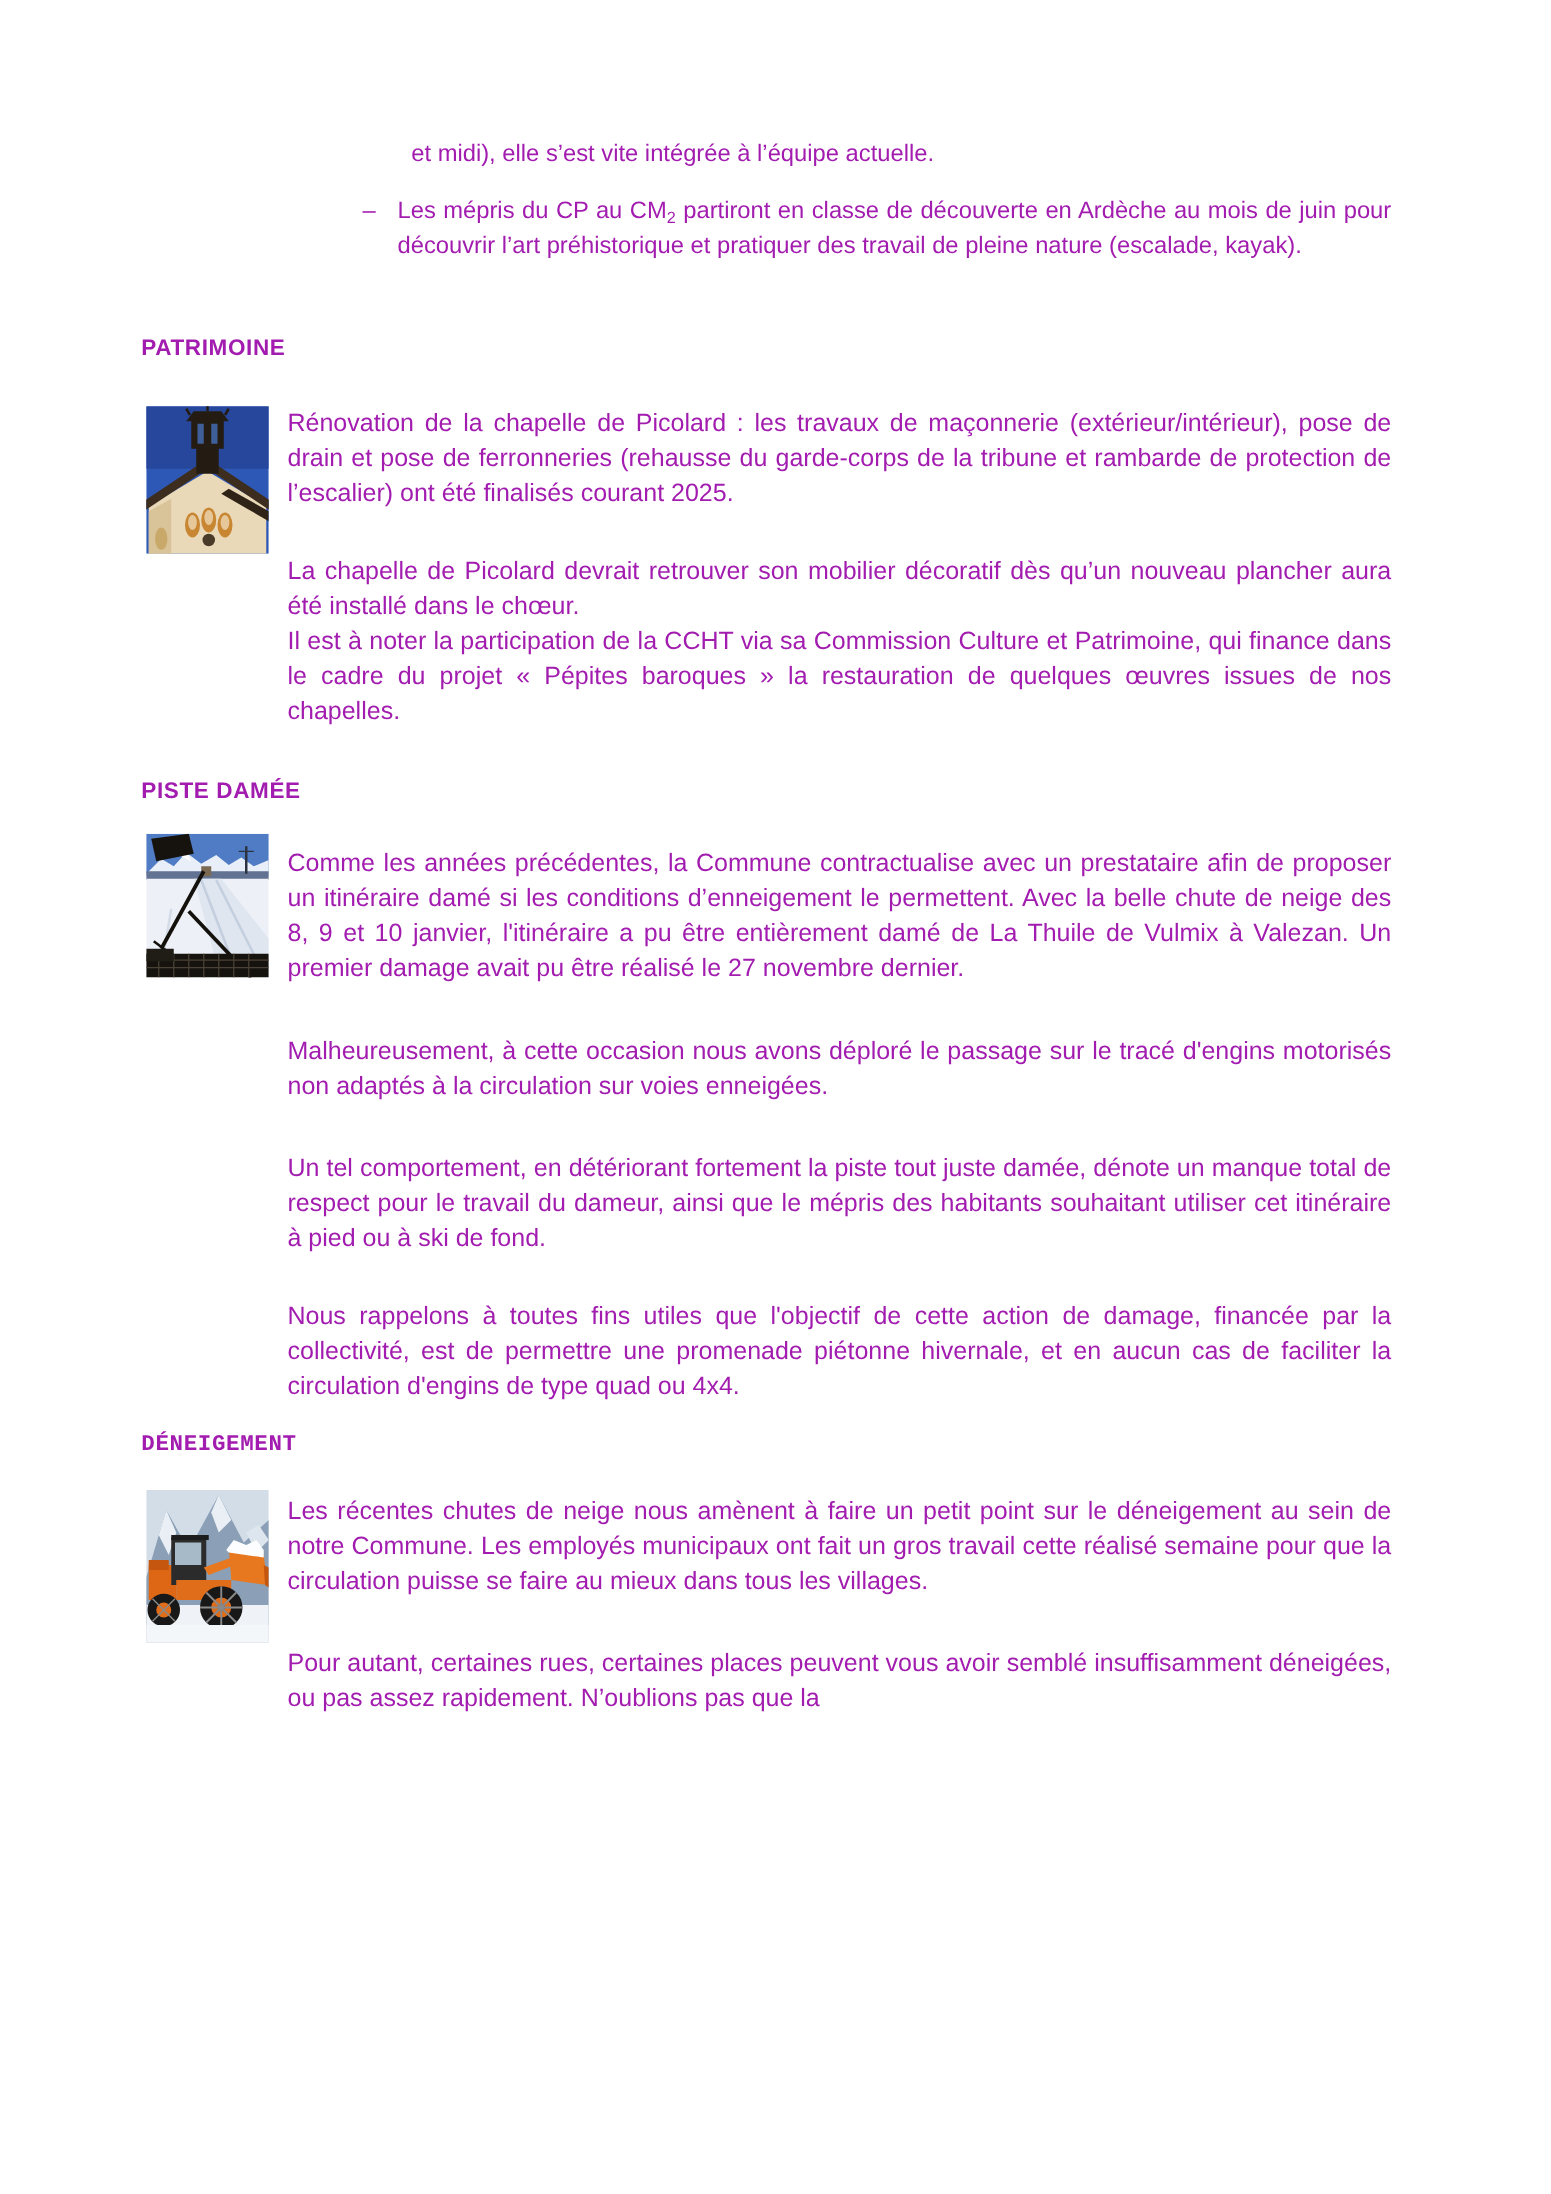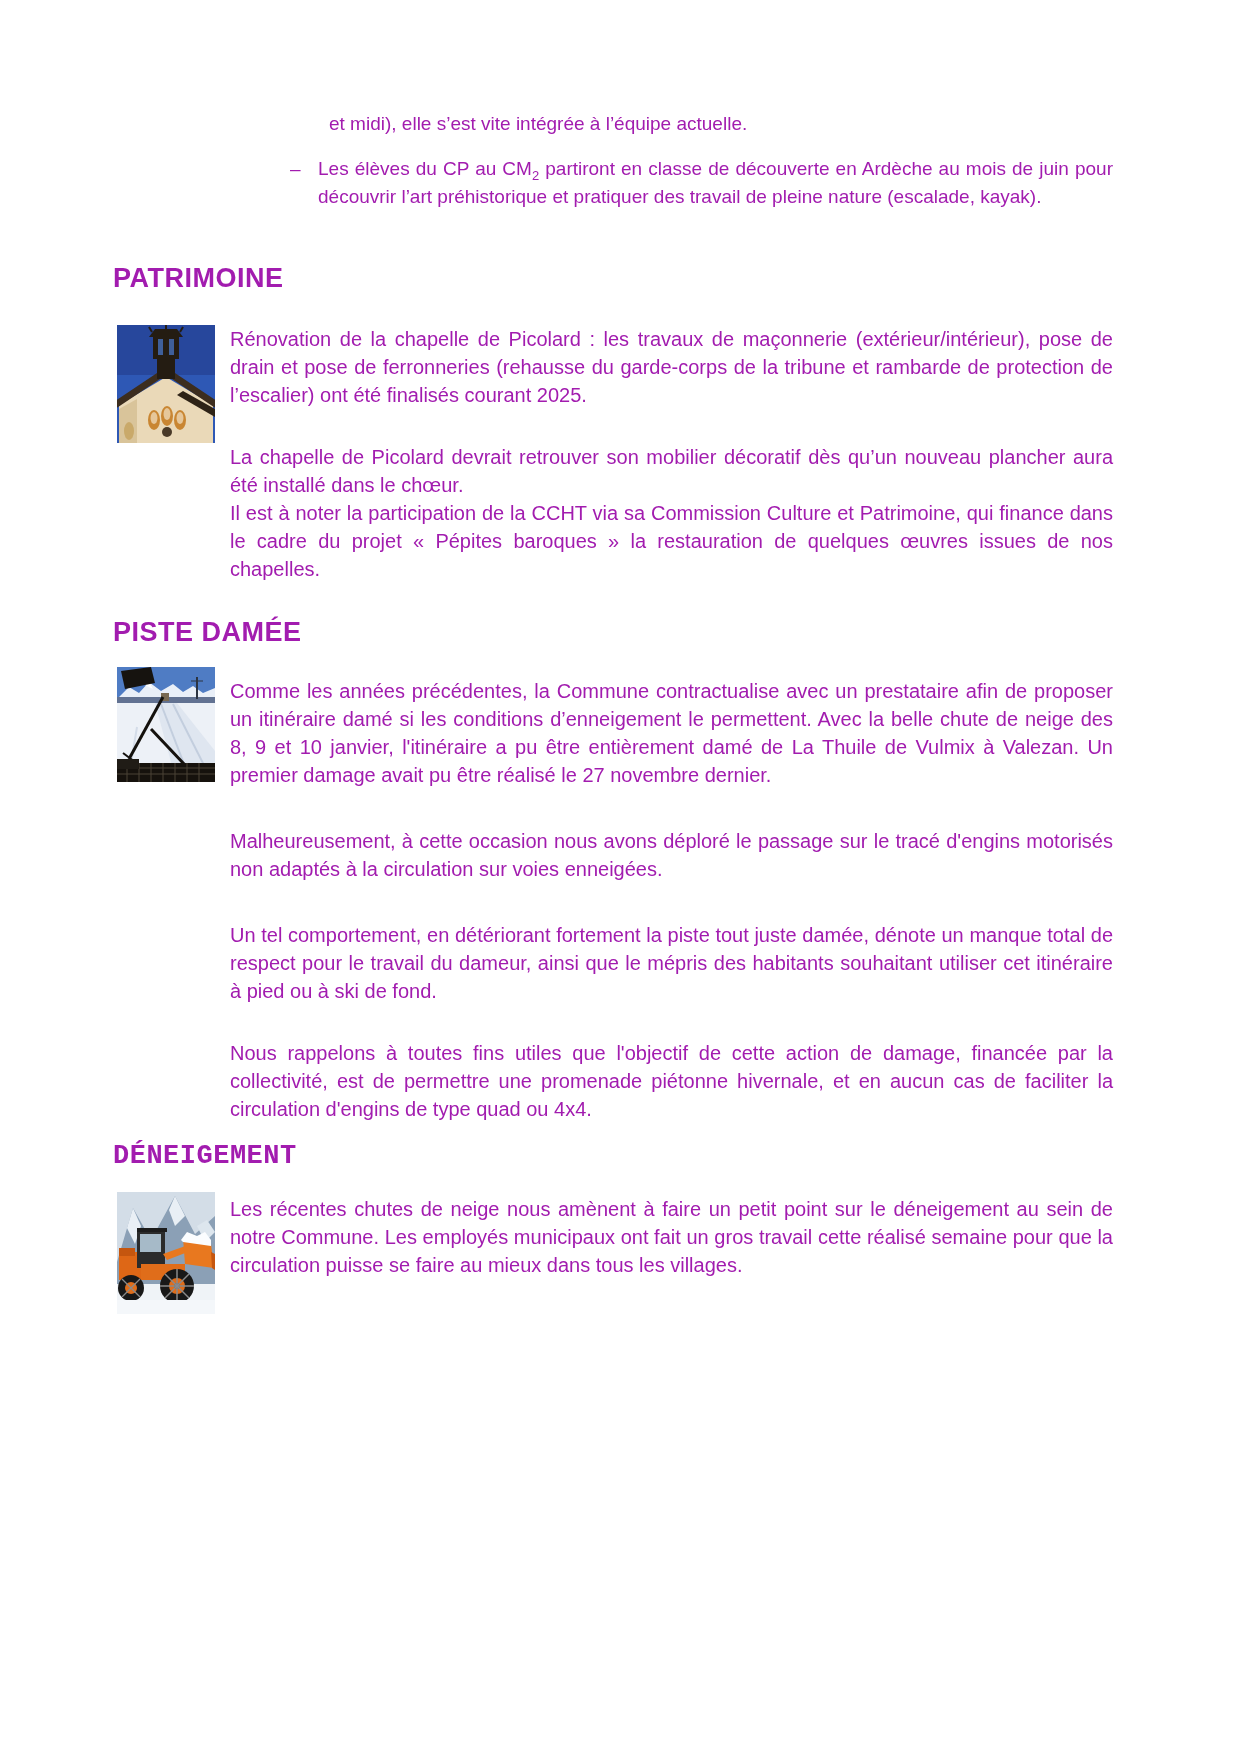--- a/index.html
+++ b/index.html
@@ -30,21 +30,21 @@
     font-size:19px; line-height:28px;
   }
   .bullet-text {
     margin:0; width:795px;
     font-size:19px; line-height:28px;
     text-align:justify;
   }
   sub.ssub { font-size:13px; line-height:0; }
   .section-heading {
     margin:0; padding:0;
-    font-size:27px; line-height:34px;
+    font-size:18px; line-height:34px;
     font-weight:bold; letter-spacing:0.5px;
   }
   .h-patrimoine   { margin-top:50px; }
   .h-piste        { margin-top:32px; }
   .h-deneigement  { margin-top:16px;font-family:Liberation Mono, monospace; }
   .section-body { position:relative; }
   .sb-patrimoine  { margin-top:30px; }
   .sb-piste       { margin-top:28px; }
   .sb-deneigement { margin-top:22px; }
   .photo {
@@ -66,21 +66,21 @@
 </head>
 <body>
 
 <div class="page">
   <div class="doc">
 
     <p class="intro-line">et midi), elle s’est vite intégrée à l’équipe actuelle.</p>
 
     <div class="bullet-item">
       <span class="bullet-marker">–</span>
-      <p class="bullet-text"><span>Les élèves du CP au CM</span><sub class="ssub">2</sub><span> partiront en classe de découverte en Ardèche au mois de juin pour découvrir l’art préhistorique et pratiquer des travail de pleine nature (escalade, kayak).</span></p>
+      <p class="bullet-text"><span>Les mépris du CP au CM</span><sub class="ssub">2</sub><span> partiront en classe de découverte en Ardèche au mois de juin pour découvrir l’art préhistorique et pratiquer des travail de pleine nature (escalade, kayak).</span></p>
     </div>
 
     <h2 class="section-heading h-patrimoine">PATRIMOINE</h2>
 
     <div class="section-body sb-patrimoine">
       <svg class="photo" width="98" height="118" viewBox="0 0 98 118">
         <rect width="98" height="118" fill="#2e58b5"></rect>
         <rect width="98" height="50" fill="#27479c"></rect>
 
         <polygon points="2,118 2,80 49,52 96,80 96,118" fill="#ead9b8"></polygon>
@@ -193,16 +193,17 @@
         <circle cx="14" cy="96" r="13" fill="#181818"></circle>
         <circle cx="14" cy="96" r="6" fill="#e06d1a"></circle>
         <g stroke="#8a8a8a" stroke-width="1.2">
           <line x1="5" y1="87" x2="23" y2="105"></line>
           <line x1="23" y1="87" x2="5" y2="105"></line>
         </g>
         <rect x="0" y="108" width="98" height="14" fill="#f4f7fa"></rect>
       </svg>
 
       <p class="para">Les récentes chutes de neige nous amènent à faire un petit point sur le déneigement au sein de notre Commune. Les employés municipaux ont fait un gros travail cette réalisé semaine pour que la circulation puisse se faire au mieux dans tous les villages.</p>
+      <p class="para">Pour autant, certaines rues, certaines places peuvent vous avoir semblé insuffisamment déneigées, ou pas assez rapidement. N’oublions pas que la</p>
     </div>
 
   </div>
 </div>
 
 </body></html>

